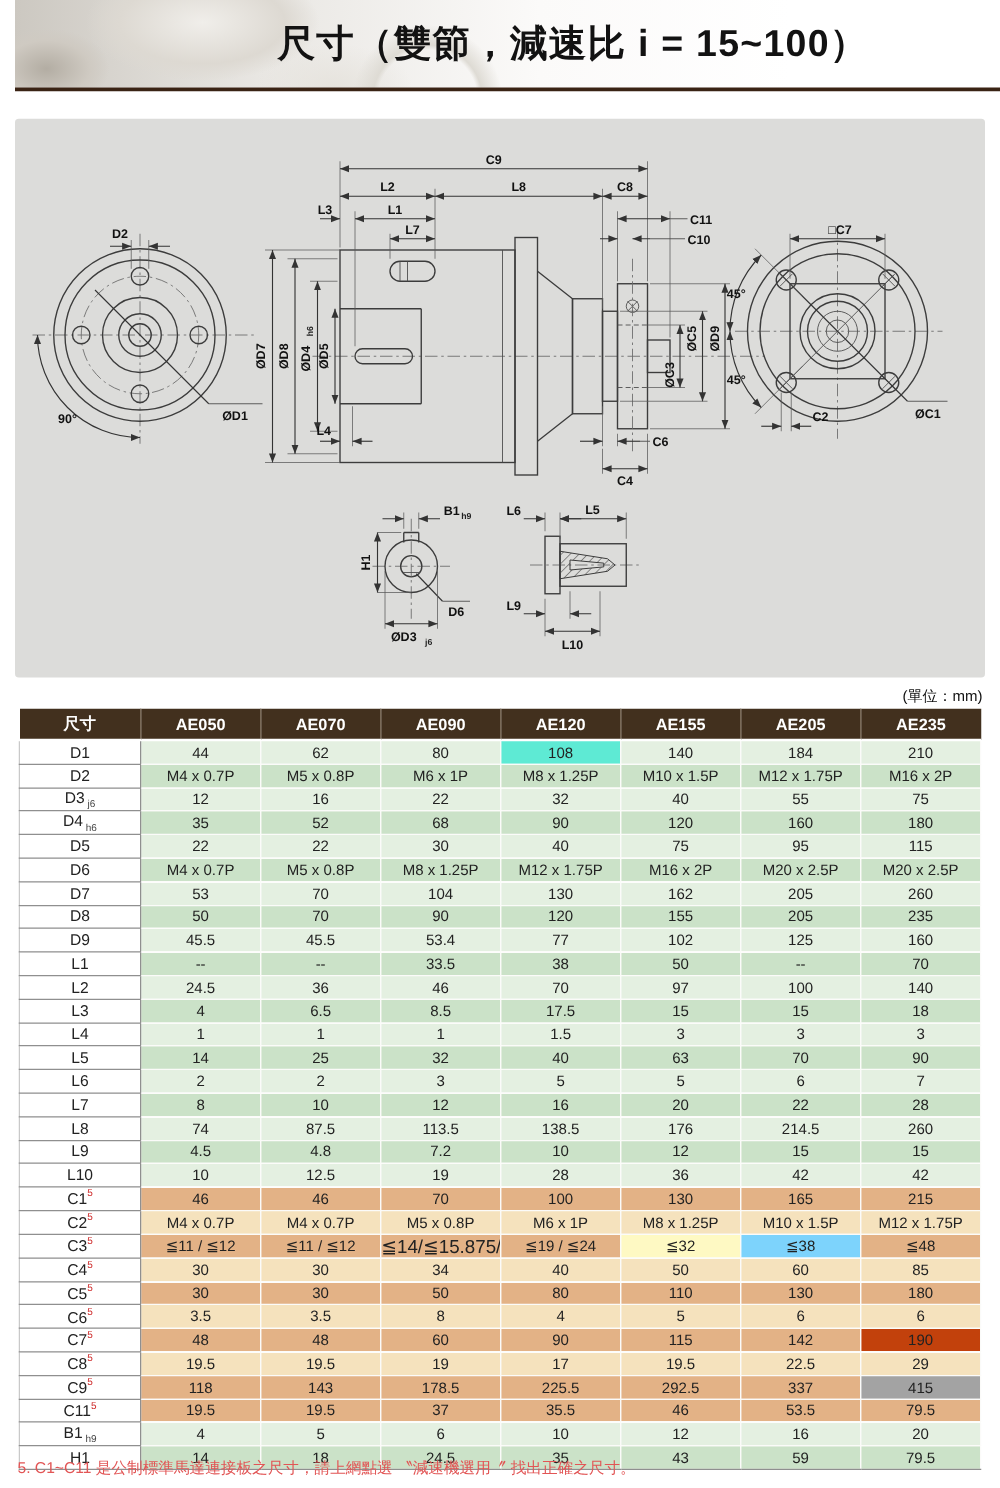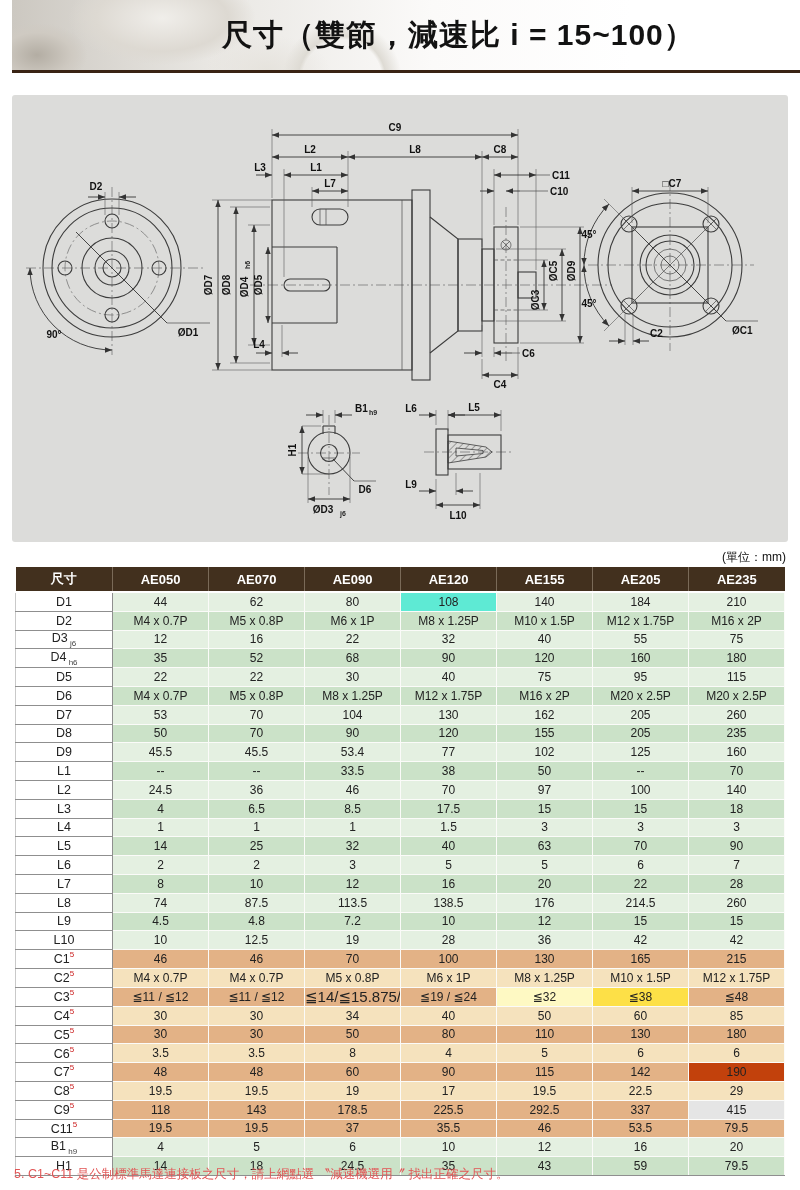--- a/index.html
+++ b/index.html
@@ -532,21 +532,21 @@
           <td style="background: rgb(245, 226, 189);">M10 x 1.5P</td>
           <td style="background: rgb(245, 226, 189);">M12 x 1.75P</td>
         </tr>
         <tr>
           <td class="lbl">C3<sup class="s5">5</sup></td>
           <td style="background: rgb(227, 178, 134);">≦11 / ≦12</td>
           <td style="background: rgb(227, 178, 134);">≦11 / ≦12</td>
           <td class="small" style="background: rgb(227, 178, 134);">≦14/≦15.875/≦16</td>
           <td style="background: rgb(227, 178, 134);">≦19 / ≦24</td>
           <td style="background: #fef9c3;">≦32</td>
-          <td style="background: #fde047;">≦38</td>
+          <td style="background: #7dd3fc;">≦38</td>
           <td style="background: rgb(227, 178, 134);">≦48</td>
         </tr>
         <tr>
           <td class="lbl">C4<sup class="s5">5</sup></td>
           <td style="background: rgb(245, 226, 189);">30</td>
           <td style="background: rgb(245, 226, 189);">30</td>
           <td style="background: rgb(245, 226, 189);">34</td>
           <td style="background: rgb(245, 226, 189);">40</td>
           <td style="background: rgb(245, 226, 189);">50</td>
           <td style="background: rgb(245, 226, 189);">60</td>
@@ -593,21 +593,21 @@
           <td style="background: rgb(245, 226, 189);">29</td>
         </tr>
         <tr>
           <td class="lbl">C9<sup class="s5">5</sup></td>
           <td style="background: rgb(227, 178, 134);">118</td>
           <td style="background: rgb(227, 178, 134);">143</td>
           <td style="background: rgb(227, 178, 134);">178.5</td>
           <td style="background: rgb(227, 178, 134);">225.5</td>
           <td style="background: rgb(227, 178, 134);">292.5</td>
           <td style="background: rgb(227, 178, 134);">337</td>
-          <td style="background: #e5e5e5; margin-left: 11px;">415</td>
+          <td style="background: #a3a3a3; margin-left: 11px;">415</td>
         </tr>
         <tr>
           <td class="lbl">C11<sup class="s5">5</sup></td>
           <td style="background: rgb(227, 178, 134);">19.5</td>
           <td style="background: rgb(227, 178, 134);">19.5</td>
           <td style="background: rgb(227, 178, 134);">37</td>
           <td style="background: rgb(227, 178, 134);">35.5</td>
           <td style="background: rgb(227, 178, 134);">46</td>
           <td style="background: rgb(227, 178, 134);">53.5</td>
           <td style="background: rgb(227, 178, 134);">79.5</td>

